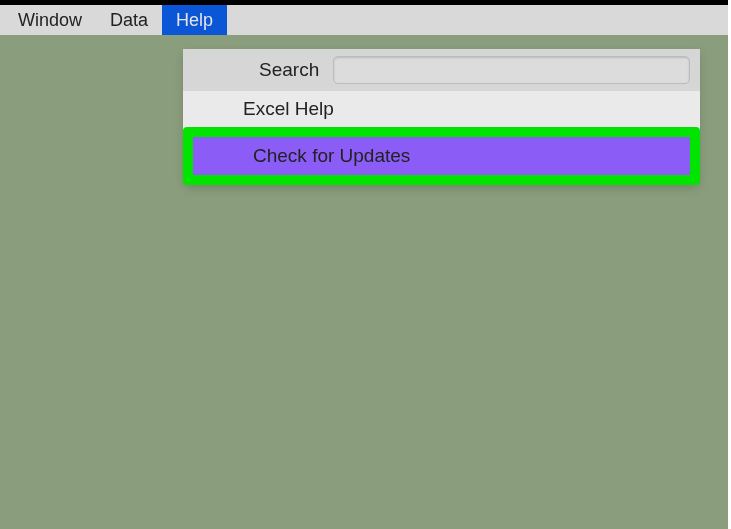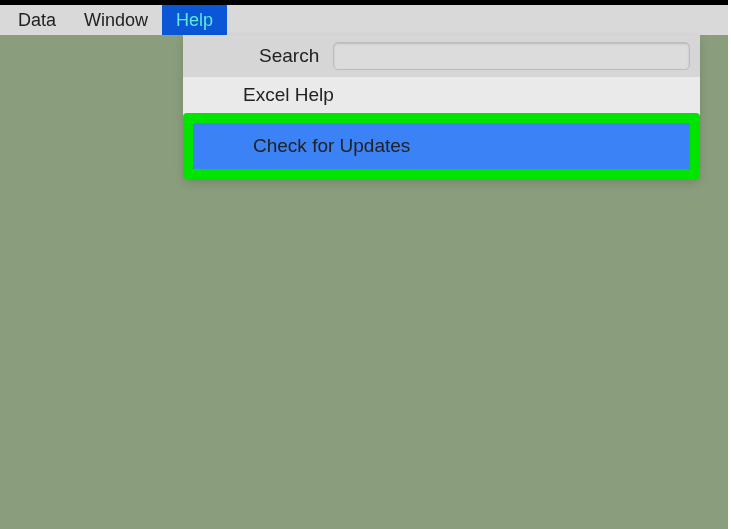--- a/index.html
+++ b/index.html
@@ -27,27 +27,27 @@
     }
     .menu-item {
       padding: 0 14px;
       height: 100%;
       display: flex;
       align-items: center;
       cursor: default;
     }
     .menu-item.active {
       background: #0a56d6;
-      color: #5eead4;
+      color: #e5e5e5;
     }
     .menu-item:first-child { padding-left: 18px; }
     .dropdown {
       position: absolute;
       left: 183px;
-      top: 35px;
+      top: 49px;
       width: 517px;
       background: #eaeaea;
       border-bottom-left-radius: 8px;
       border-bottom-right-radius: 8px;
       box-shadow: 0 4px 10px rgba(0,0,0,0.15);
       font-size: 19px;
       color: #222;
     }
     .dropdown-search-row {
       display: flex;
@@ -76,22 +76,22 @@
     }
     .dropdown-item.regular {
       background: #eaeaea;
     }
     .highlight-frame {
       border: 10px solid #00e400;
       border-radius: 4px;
       margin: 0;
     }
     .dropdown-item.highlighted {
-      background: #3b82f6;
-      height: 46px;
+      background: #8b5cf6;
+      height: 38px;
     }
     .content-area {
       position: absolute;
       top: 35px;
       left: 0;
       right: 0;
       bottom: 0;
       background: #8a9e7d;
       z-index: -1;
     }
@@ -103,22 +103,22 @@
       height: 100%;
       background: #fff;
     }
   </style>
 </head>
 <body>
 
 <div class="topbar-black"></div>
 
 <div class="menubar">
+  <div class="menu-item">Window</div>
   <div class="menu-item">Data</div>
-  <div class="menu-item">Window</div>
   <div class="menu-item active">Help</div>
 </div>
 
 <div class="content-area"></div>
 
 <div class="dropdown">
   <div class="dropdown-search-row">
     <span class="search-label">Search</span>
     <input class="search-input" type="text" value="" style="">
   </div>

